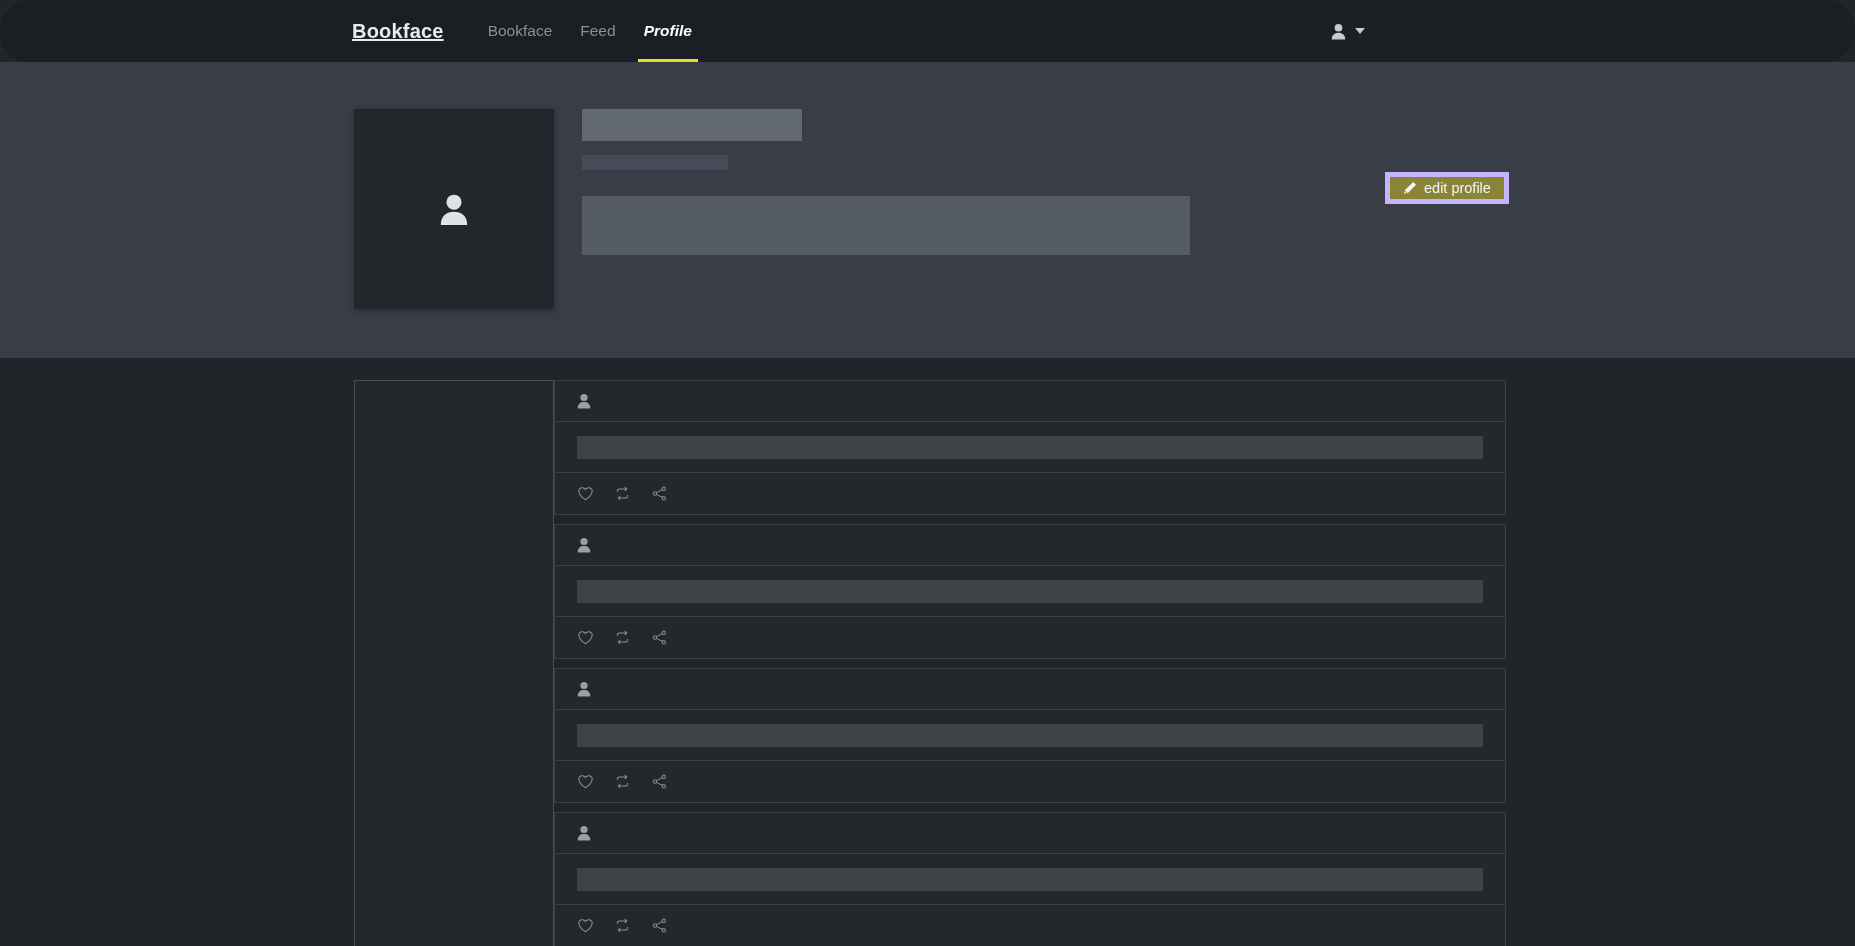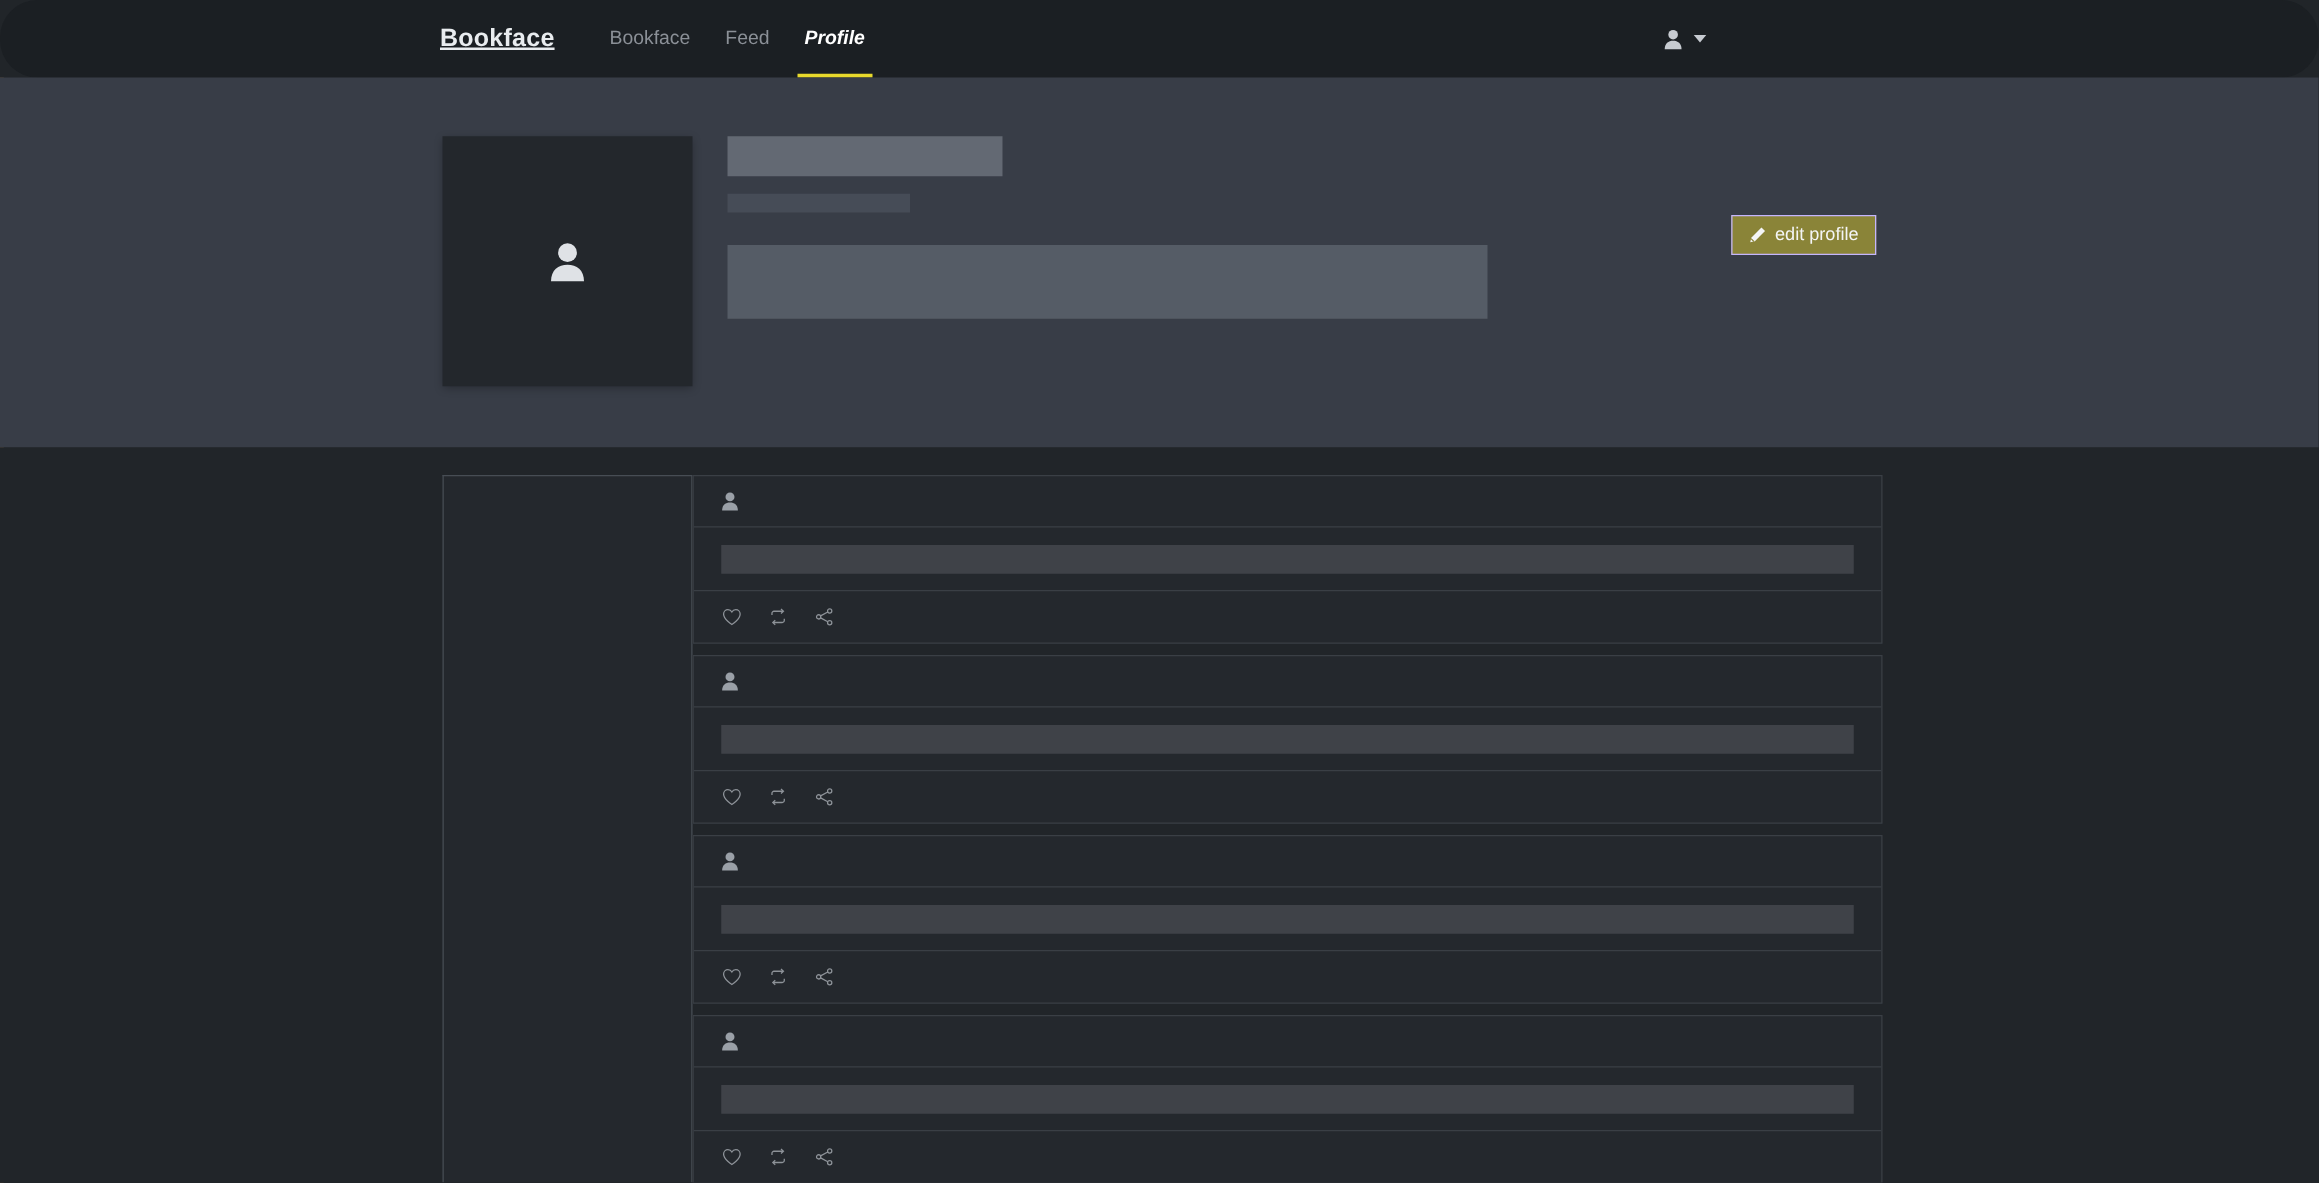--- a/index.html
+++ b/index.html
@@ -76,21 +76,21 @@
 
   .hero-text { position: absolute; left: 582px; top: 47px; }
   .sk { display: block; }
   .sk-name     { width: 220px; height: 32px; background: #636973; }
   .sk-subtitle { width: 146px; height: 15px; background: #464c57; margin-top: 14px; }
   .sk-bio      { width: 608px; height: 59px; background: #555c66; margin-top: 26px; }
 
   .edit-profile-btn {
     position: absolute; left: 1385px; top: 110px;
     height: 32px; padding: 0 13px;
-    background: #8a8438; border: 1px solid #c4b5fd;
+    background: #8a8438; border: 5px solid #c4b5fd;
     color: #f4f5f6; font-size: 14.5px;
     display: flex; align-items: center; gap: 7px;
     cursor: pointer; font-family: "Liberation Sans", sans-serif;
   }
 
   
   .main {
     position: absolute; left: 0; top: 358px;
     width: 1855px; height: 588px;
     background: #212529;

